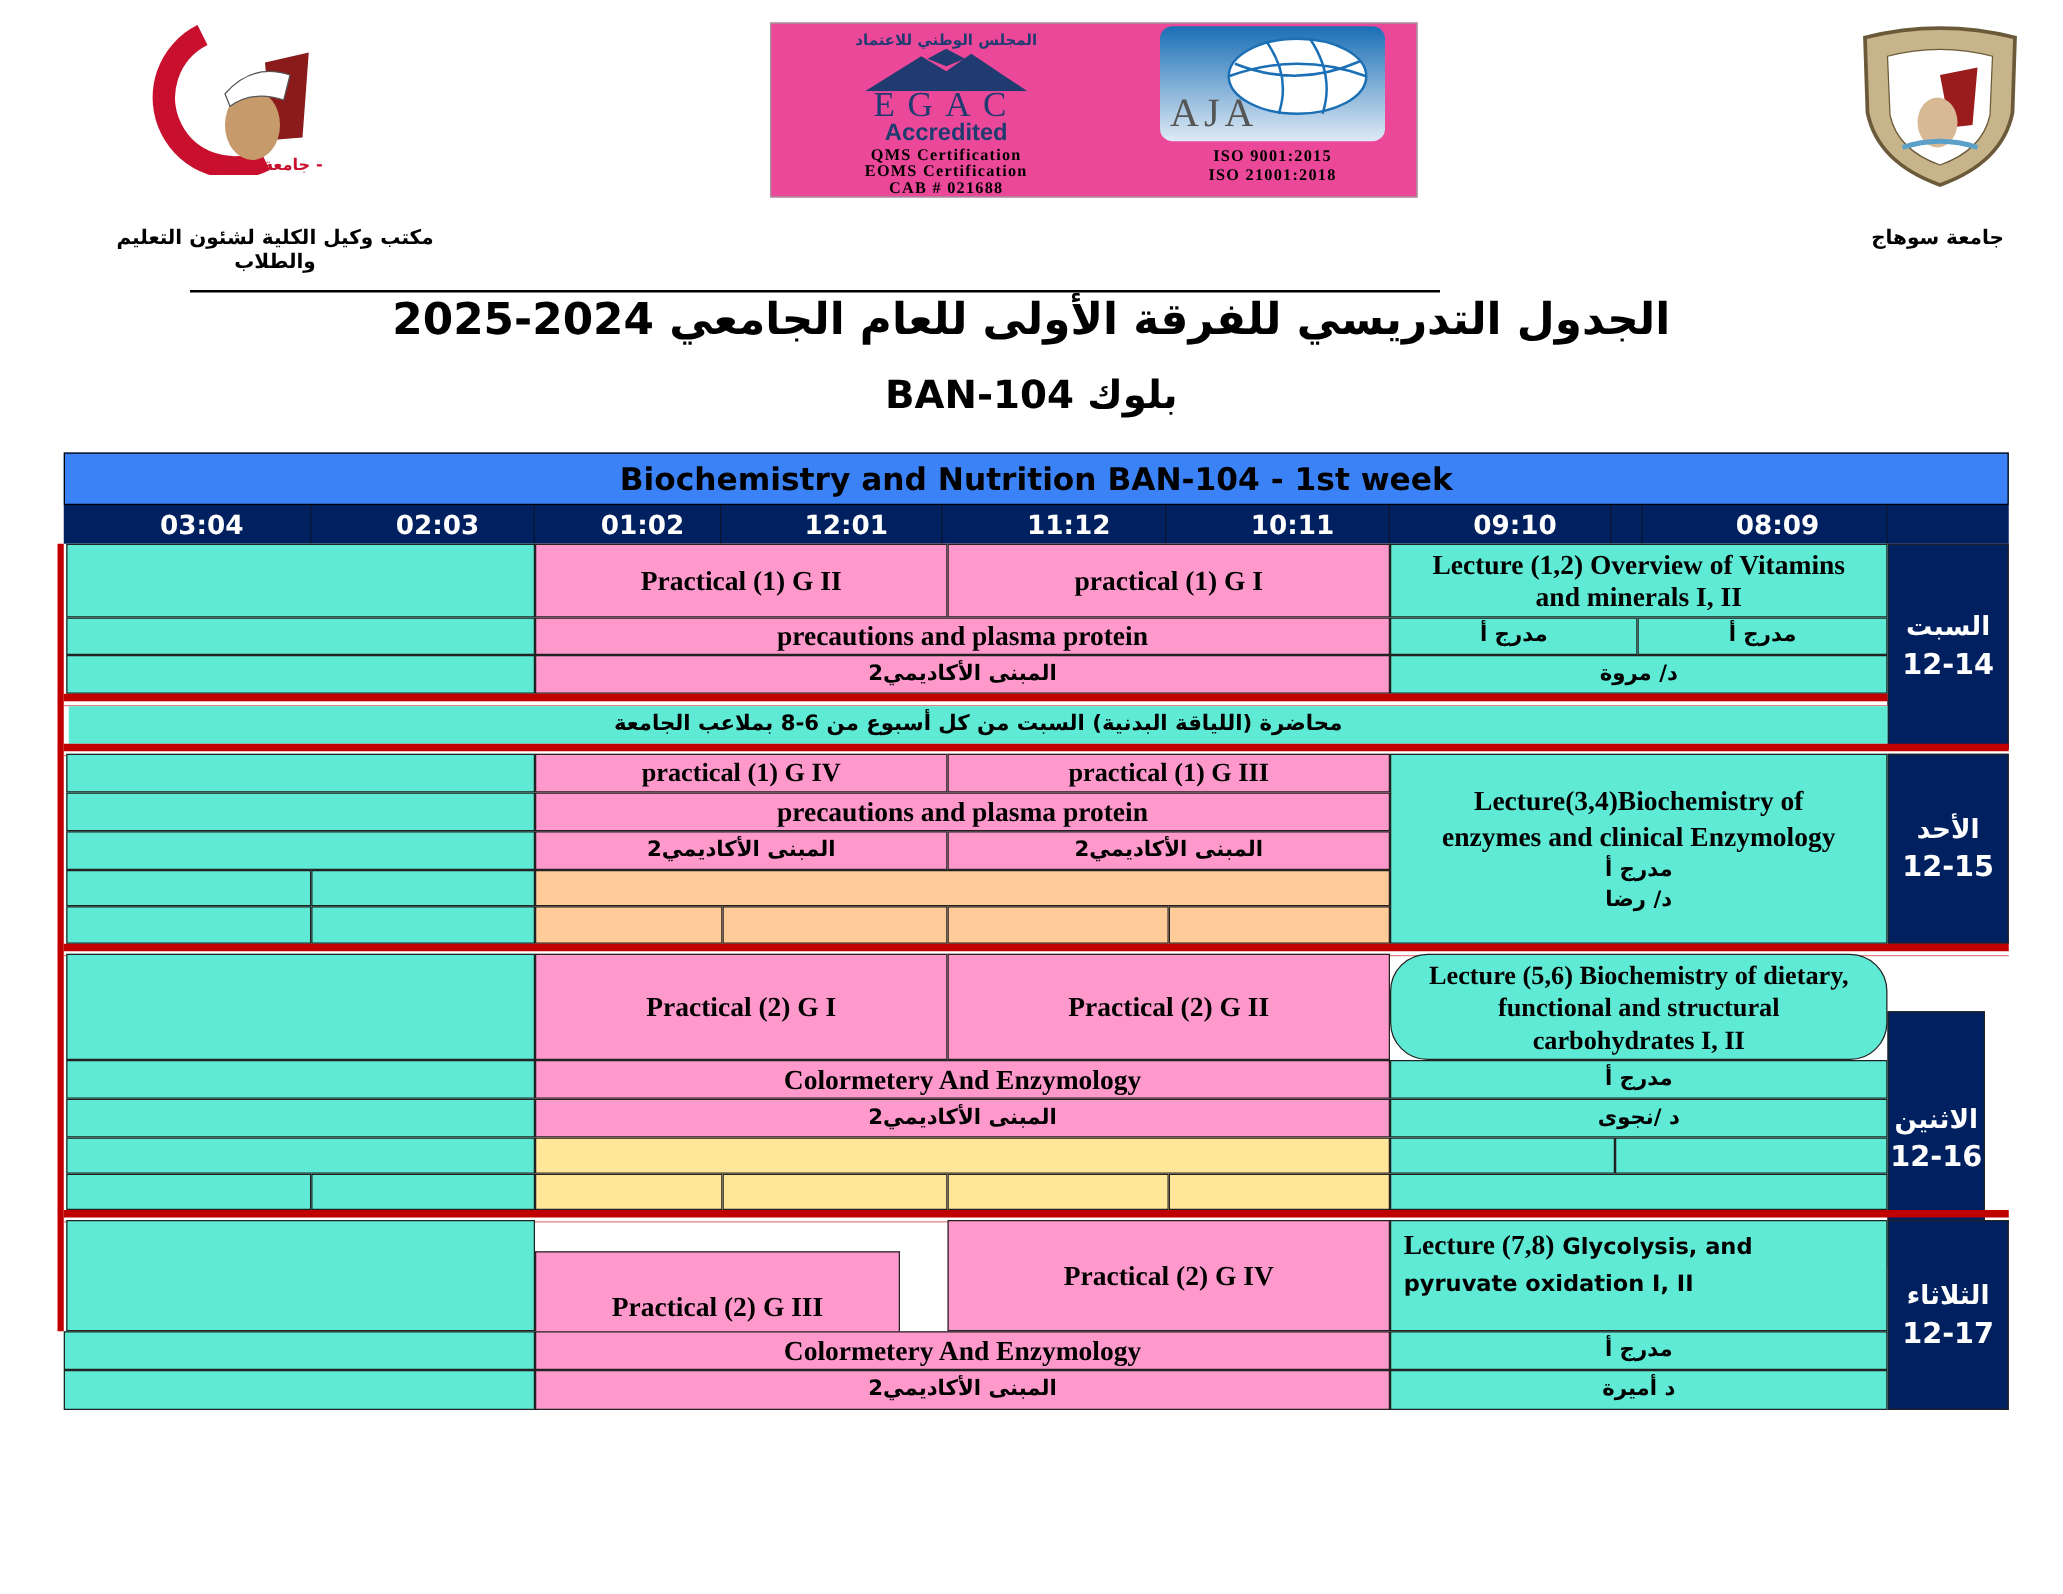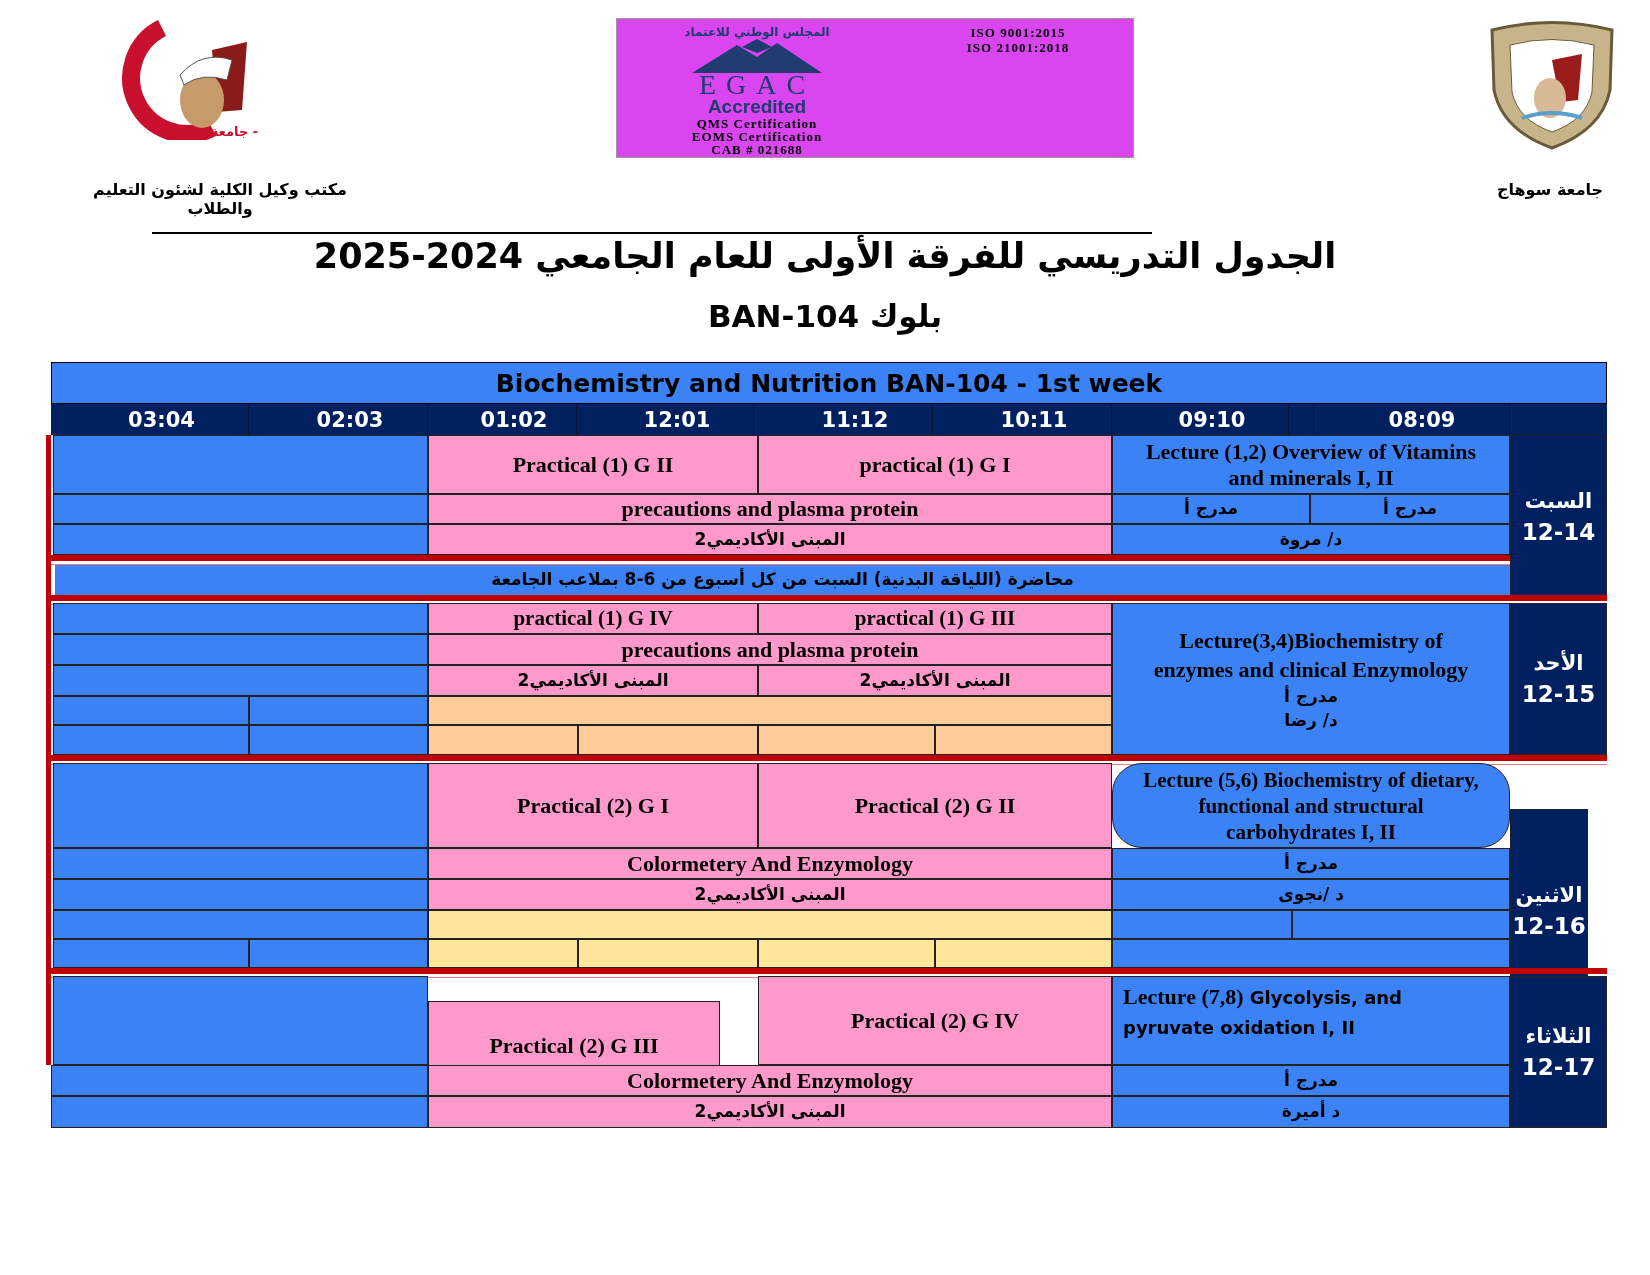--- a/index.html
+++ b/index.html
@@ -3,21 +3,21 @@
 <meta charset="utf-8">
 <style>
   html,body{margin:0;padding:0;background:#fff;}
   body{width:1650px;height:1275px;position:relative;overflow:hidden;font-family:"Liberation Serif",serif;color:#000;}
   .abs{position:absolute;box-sizing:border-box;}
   .ar{font-family:"DejaVu Sans",sans-serif;font-weight:bold;}
   .cell{position:absolute;box-sizing:border-box;display:flex;align-items:center;justify-content:center;text-align:center;border:1px solid #222;line-height:1.15;}
   .pink{background:#ff99cc;}
   .orange{background:#ffcc99;}
   .yellowish{background:#ffe699;}
-  .white{background:#3b82f6;}
+  .white{background:#5eead4;}
   .navy{background:#002060;color:#fff;}
   .serifb{font-family:"Liberation Serif",serif;font-weight:bold;font-size:22px;}
   .ars{font-family:"DejaVu Sans",sans-serif;font-weight:bold;font-size:17px;}
   .redbar{position:absolute;background:#c00000;height:6px;}
   .redbar:after{content:"";position:absolute;left:0;right:0;bottom:-4px;height:1px;background:#e08080;}
   .hdr{position:absolute;top:404px;height:31px;box-sizing:border-box;display:flex;align-items:center;justify-content:center;color:#fff;font-family:"DejaVu Sans",sans-serif;font-weight:bold;font-size:21px;border-right:1px solid #0b1530;padding-left:24px;}
   .logo svg{display:block;}
 </style>
 </head>
 <body>
@@ -25,34 +25,41 @@
 <div class="abs logo" style="left:92px;top:20px;width:170px;height:120px;">
   <svg width="170" height="120" viewBox="0 0 170 120">
     <path d="M70 8 A52 52 0 1 0 120 108" fill="none" stroke="#c8102e" stroke-width="18"></path>
     <path d="M120 30 L155 22 L150 90 L125 92 Z" fill="#8b1a1a"></path>
     <ellipse cx="110" cy="80" rx="22" ry="28" fill="#c79a6b"></ellipse>
     <path d="M88 55 Q110 30 140 40 L135 60 Q110 52 92 65 Z" fill="#fff" stroke="#555"></path>
     <text x="70" y="116" font-size="13" fill="#c8102e" font-family="DejaVu Sans, sans-serif" font-weight="bold">كلية الطب - جامعة سوهاج</text>
   </svg>
 </div>
 
-<div class="abs" style="left:616px;top:18px;width:518px;height:140px;border:1px solid #999;background:#d946ef;">
+<div class="abs" style="left:616px;top:18px;width:518px;height:140px;border:1px solid #999;background:#ec4899;">
   <div class="abs" style="left:20px;top:4px;width:240px;height:132px;text-align:center;">
     <div class="ar" style="font-size:12px;color:#1f3b70;margin-top:2px;">المجلس الوطني للاعتماد</div>
     <svg width="150" height="34" viewBox="0 0 150 34" style="display:block;margin:0 auto;">
       <path d="M10 34 L55 6 L75 18 L95 4 L140 34 Z" fill="#1f3b70"></path>
       <path d="M60 8 L75 0 L90 8 L75 14 Z" fill="#1f3b70"></path>
     </svg>
     <div style="font-family:'Liberation Serif',serif;font-size:28px;letter-spacing:10px;color:#1f3b70;line-height:24px;">EGAC</div>
     <div style="font-family:'Liberation Sans',sans-serif;font-weight:bold;font-size:19px;color:#1f3b70;line-height:20px;">Accredited</div>
     <div style="font-weight:bold;font-size:13px;line-height:13px;letter-spacing:1px;">QMS Certification</div>
     <div style="font-weight:bold;font-size:13px;line-height:13px;letter-spacing:1px;">EOMS Certification</div>
     <div style="font-weight:bold;font-size:13px;line-height:13px;letter-spacing:1px;">CAB # 021688</div>
   </div>
   <div class="abs" style="left:306px;top:2px;width:190px;height:134px;text-align:center;">
+    <div style="width:180px;height:92px;margin:0 auto;border-radius:10px;background:linear-gradient(#1a6fb5,#dfeaf5);position:relative;overflow:hidden;">
+      <svg width="180" height="92" viewBox="0 0 180 92">
+        <ellipse cx="110" cy="40" rx="55" ry="30" fill="#fff" stroke="#1a6fb5" stroke-width="2"></ellipse>
+        <path d="M55 40 Q110 20 165 40 M60 30 Q110 50 160 28 M85 12 Q105 40 95 70 M120 10 Q140 40 130 70" fill="none" stroke="#1a6fb5" stroke-width="2"></path>
+      </svg>
+      <div style="position:absolute;left:8px;bottom:4px;font-family:'Liberation Serif',serif;font-size:32px;color:#555;letter-spacing:4px;">AJA</div>
+    </div>
     <div style="font-weight:bold;font-size:13px;line-height:15px;margin-top:4px;letter-spacing:1px;">ISO 9001:2015</div>
     <div style="font-weight:bold;font-size:13px;line-height:15px;letter-spacing:1px;">ISO 21001:2018</div>
   </div>
 </div>
 
 <div class="abs logo" style="left:1482px;top:20px;width:140px;height:130px;">
   <svg width="140" height="130" viewBox="0 0 140 130">
     <path d="M10 10 Q70 -5 130 10 L128 70 Q120 110 70 128 Q20 110 12 70 Z" fill="#c8b48a" stroke="#6b5a3a" stroke-width="3"></path>
     <path d="M28 25 Q70 14 112 25 L110 72 Q104 100 70 112 Q36 100 30 72 Z" fill="#fff" stroke="#6b5a3a"></path>
     <path d="M70 40 L100 34 L96 80 L78 82 Z" fill="#9b1c1c"></path>

